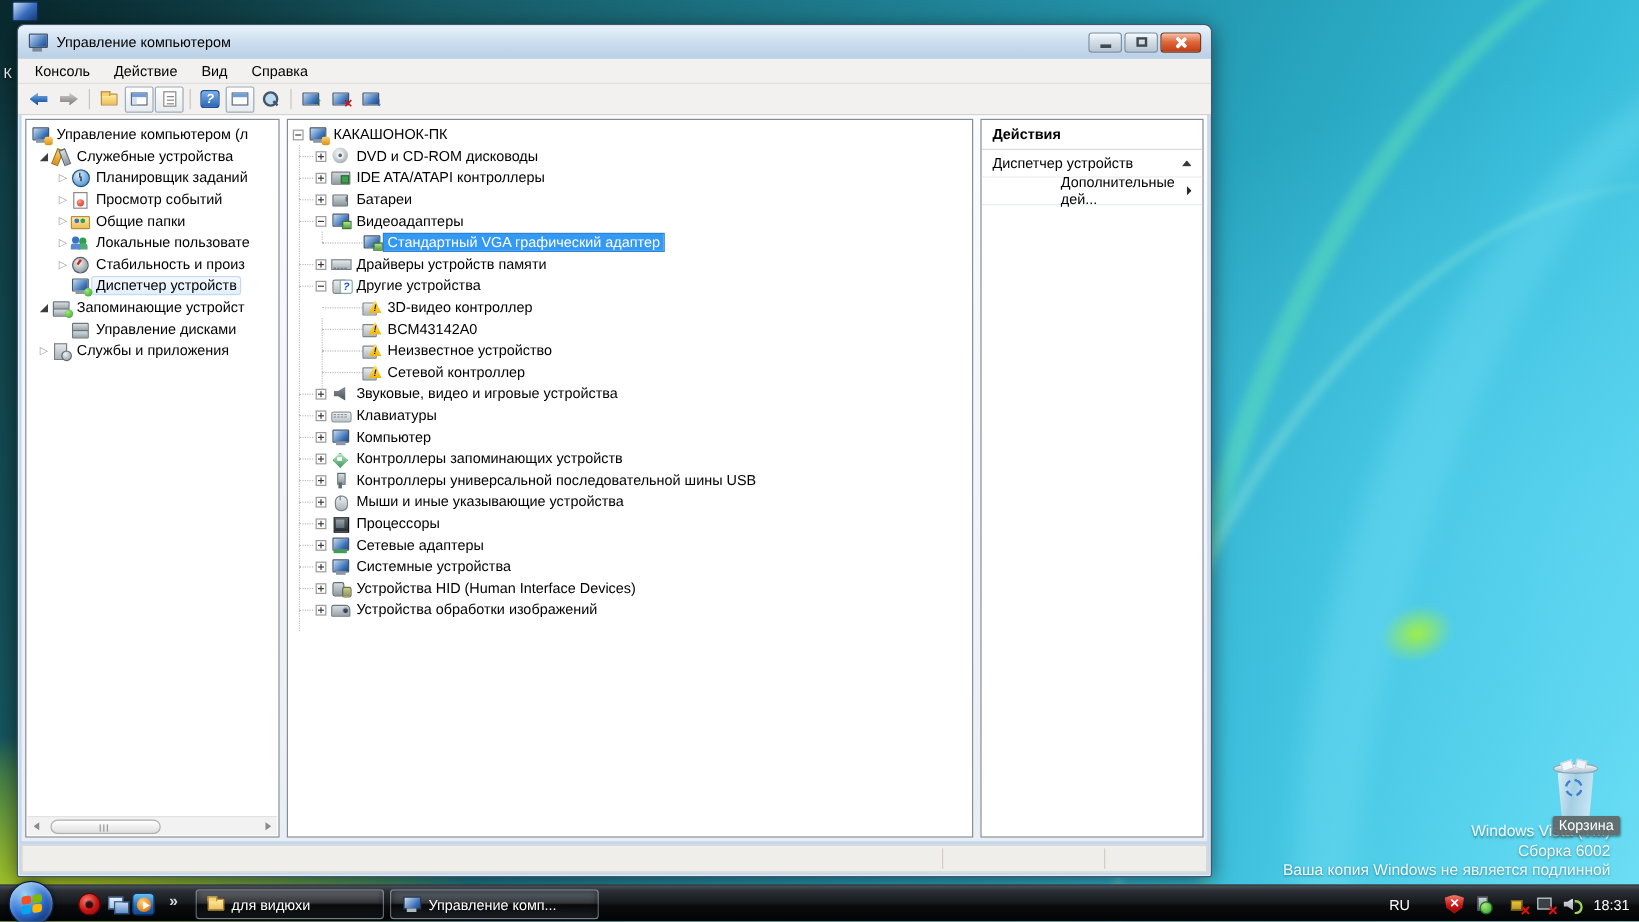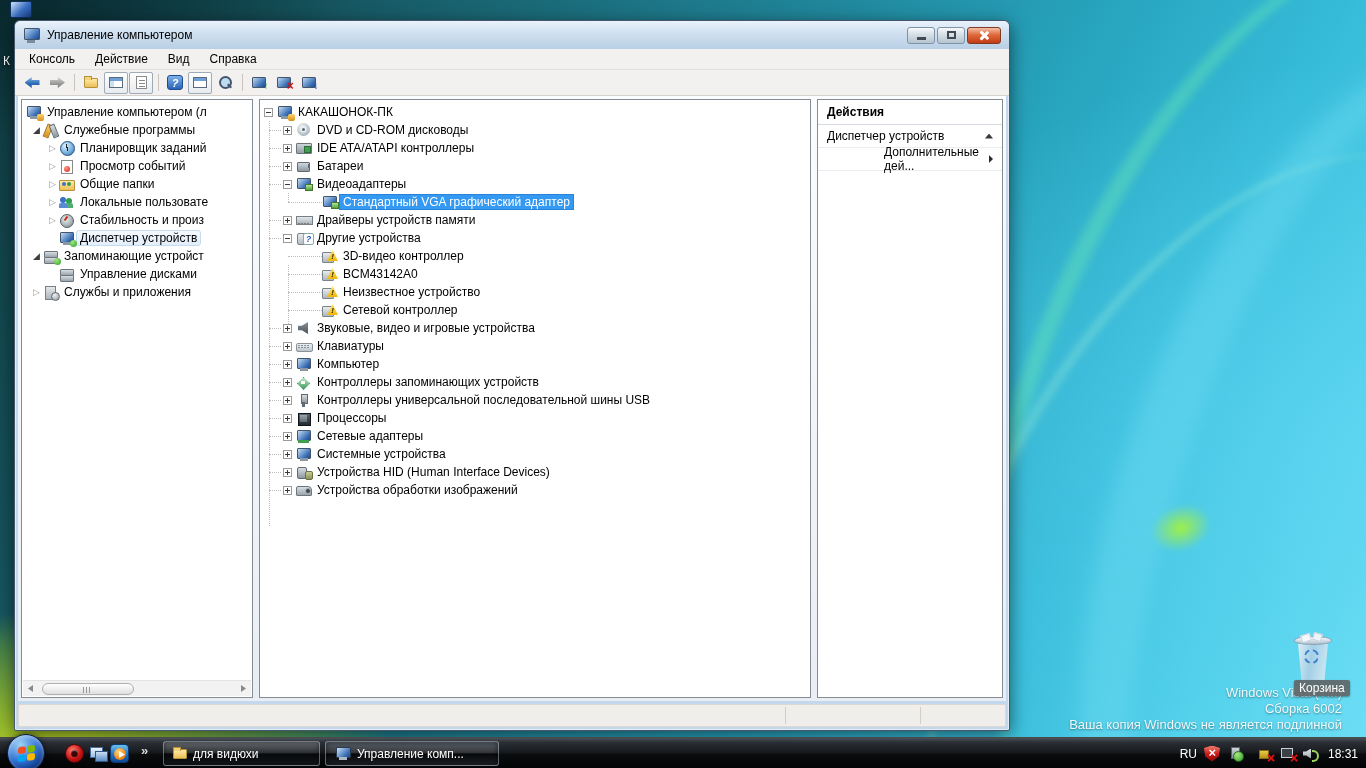--- a/index.html
+++ b/index.html
@@ -84,21 +84,21 @@
   .i-zoom::after{content:"";position:absolute;left:9px;top:9px;width:5px;height:2px;background:#44546a;transform:rotate(45deg)}
   .i-dev{width:15px;height:13px;position:relative}
   .i-dev::before{content:"";position:absolute;left:0;top:1px;width:12px;height:9px;border:1px solid #44546a;border-radius:1px;
     background:linear-gradient(135deg,#bcd8f2,#3a6fb4 70%,#224a86)}
   .i-dev .ov{position:absolute;right:-2px;bottom:-2px;font-size:10px;font-weight:bold;line-height:10px}
   .ov.up{color:#1f9e2c}.ov.del{color:#d41111;font-size:12px}.ov.down{color:#2a62c4}
 
   .content{position:absolute;left:3px;right:3px;top:75px;bottom:29px;display:flex;gap:6px;padding:3px 3px;
     background:linear-gradient(#fafcfe,#e9eef4)}
   .panel{background:#fff;border:1px solid #878c94;overflow:hidden;position:relative}
-  .left-panel{width:232px;flex:none}
+  .left-panel{width:212px;flex:none}
   .center-panel{flex:1}
   .right-panel{width:186px;flex:none}
 
   .tree{position:relative;padding-top:3px}
   .row{height:18px;display:flex;align-items:center;white-space:nowrap;position:relative}
   .lbl{padding:0 3px}
   .row.sel-blue .lbl{background:#3399f3;color:#fff;outline:1px solid #2b83d8}
   .row.sel-soft .lbl{background:linear-gradient(#f5f9fd,#e2eefb);outline:1px solid #c6daf0;border-radius:2px}
   .spacer{flex:none}
   .box{width:9px;height:9px;border:1px solid #9b9b9b;background:#fff;position:relative;flex:none;margin-right:0}
@@ -218,21 +218,21 @@
     display:flex;align-items:center;gap:6px;padding:0 9px;color:#fff;
     background:linear-gradient(rgba(255,255,255,.28),rgba(255,255,255,.10) 46%,rgba(0,0,0,.22) 52%,rgba(90,100,110,.18));
     box-shadow:inset 0 0 5px rgba(0,0,0,.45)}
   .tbn.active{background:linear-gradient(rgba(190,205,220,.38),rgba(255,255,255,.12) 46%,rgba(0,0,0,.30) 52%,rgba(120,135,150,.22));
     box-shadow:inset 0 1px 6px rgba(0,0,0,.6)}
   .tbn .i-folder{flex:none}
   .tbn .mgmt{width:16px;height:13px;position:relative;flex:none}
   .tbn .mgmt::before{content:"";position:absolute;left:1px;top:0;width:13px;height:9px;border:1px solid #2a3a50;border-radius:1px;background:linear-gradient(135deg,#cfe4fa,#3a6fb4 70%,#224a86)}
   .tbn .mgmt::after{content:"";position:absolute;left:4px;bottom:0;width:8px;height:3px;background:#aeb8c2}
   .tray{position:absolute;right:8px;top:0;height:31px;display:flex;align-items:center;color:#fff}
-  .lang{}
+  .lang{margin-right:22px}
   .ticon{position:relative;width:16px;height:16px;margin-left:7px}
   .shield{clip-path:polygon(50% 0,100% 16%,92% 68%,50% 100%,8% 68%,0 16%);background:linear-gradient(#f07a6a,#c41414 55%,#8a0a0a)}
   .shield::after{content:"×";position:absolute;left:0;right:0;top:-1px;text-align:center;color:#fff;font-weight:bold;font-size:13px}
   .usbchk::before{content:"";position:absolute;left:4px;top:1px;width:7px;height:10px;background:linear-gradient(#cfd5da,#848e96);border:1px solid #5a646c}
   .usbchk::after{content:"";position:absolute;right:-1px;bottom:0;width:9px;height:9px;border-radius:50%;background:radial-gradient(circle at 35% 30%,#a8e87a,#2f9e2c);border:1px solid #1e6e1c}
   .plugx::before{content:"";position:absolute;left:2px;top:4px;width:8px;height:7px;background:linear-gradient(#e8c948,#b8921a);border:1px solid #8a6a10}
   .plugx::after{content:"×";position:absolute;right:-2px;bottom:-4px;color:#e01212;font-weight:bold;font-size:14px;text-shadow:0 0 1px #600}
   .netx::before{content:"";position:absolute;left:1px;top:2px;width:10px;height:8px;border:1px solid #c8d0d6;background:#3a4248}
   .netx::after{content:"×";position:absolute;right:-2px;bottom:-4px;color:#e01212;font-weight:bold;font-size:14px;text-shadow:0 0 1px #600}
   .spk::before{content:"";position:absolute;left:0;top:3px;width:8px;height:10px;clip-path:polygon(0 30%,40% 30%,100% 0,100% 100%,40% 70%,0 70%);background:linear-gradient(#dfe5e9,#9aa4ab)}
@@ -343,21 +343,21 @@
             <span class="spacer" style="width:4px"></span>
             <i class="ic ic-pc">
                 <span class="badge wrench"></span>
               </i>
             <span class="lbl">Управление компьютером (л</span>
           </div>
           <div class="row">
             <span class="spacer" style="width:8px"></span>
               <span class="tw exp">◢</span>
             <i class="ic ic-tools"></i>
-            <span class="lbl">Служебные программы</span>
+            <span class="lbl">Служебные устройства</span>
           </div>
           <div class="row">
             <span class="spacer" style="width:24px"></span>
               <span class="tw col">▷</span>
             <i class="ic ic-clk"></i>
             <span class="lbl">Планировщик заданий</span>
           </div>
           <div class="row">
             <span class="spacer" style="width:24px"></span>
               <span class="tw col">▷</span>
@@ -536,20 +536,27 @@
             <span class="spacer" style="width:23px"></span>
               <span class="box plus"></span>
             <span class="spacer" style="width:4px"></span>
               <i class="ic ic-usb"></i>
             <span class="lbl">Контроллеры универсальной последовательной шины USB</span>
           </div>
           <div class="row h1">
             <span class="spacer" style="width:23px"></span>
               <span class="box plus"></span>
             <span class="spacer" style="width:4px"></span>
+              <i class="ic ic-mou"></i>
+            <span class="lbl">Мыши и иные указывающие устройства</span>
+          </div>
+          <div class="row h1">
+            <span class="spacer" style="width:23px"></span>
+              <span class="box plus"></span>
+            <span class="spacer" style="width:4px"></span>
               <i class="ic ic-cpu"></i>
             <span class="lbl">Процессоры</span>
           </div>
           <div class="row h1">
             <span class="spacer" style="width:23px"></span>
               <span class="box plus"></span>
             <span class="spacer" style="width:4px"></span>
               <i class="ic ic-net"></i>
             <span class="lbl">Сетевые адаптеры</span>
           </div>

